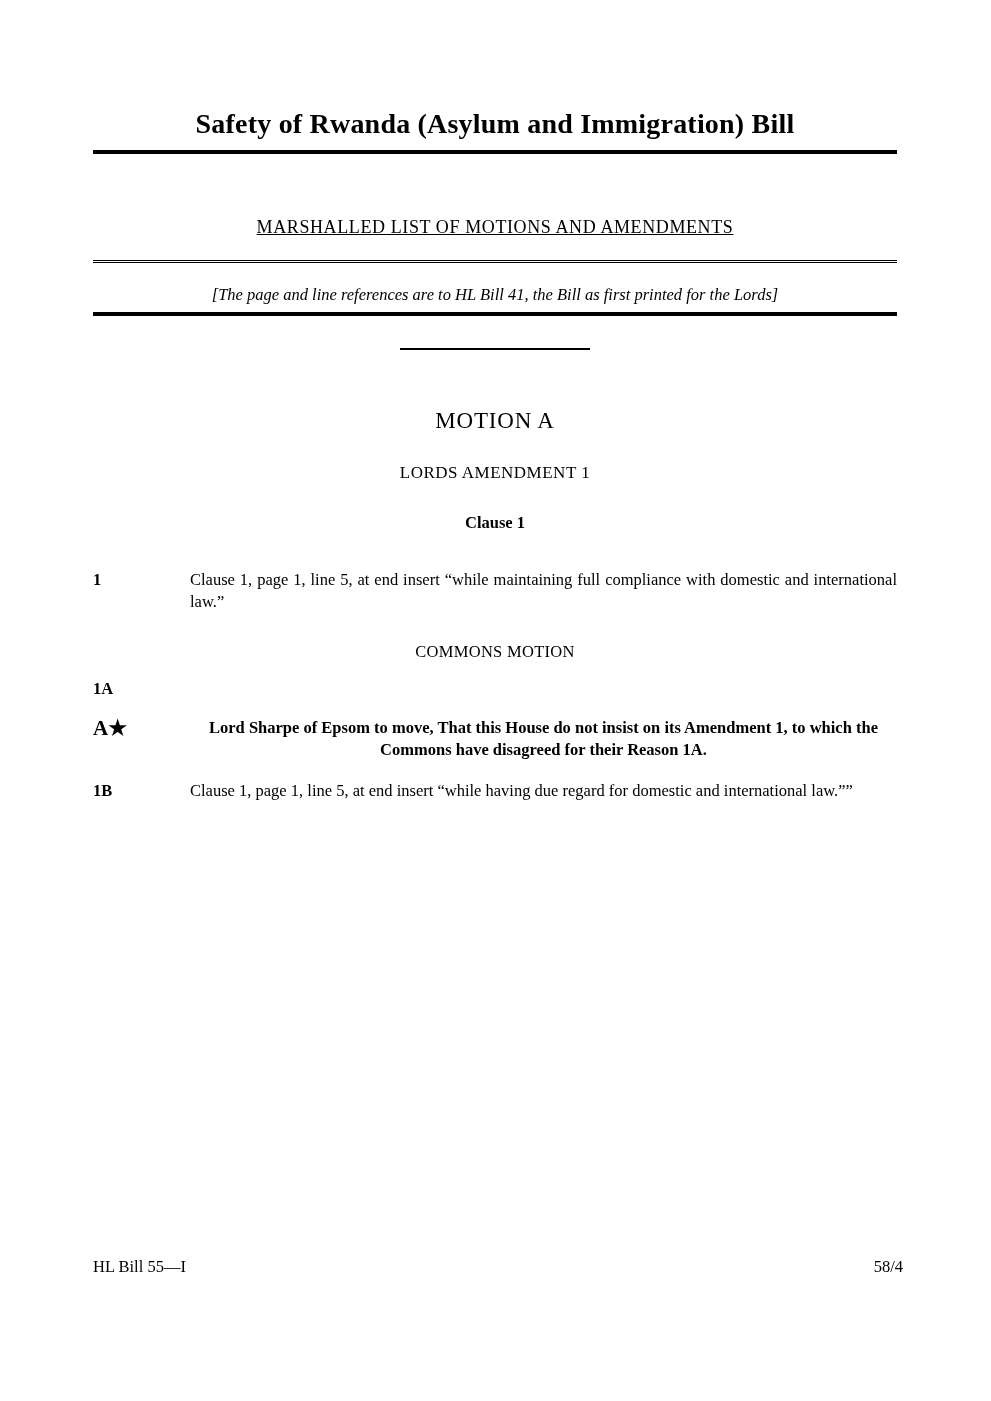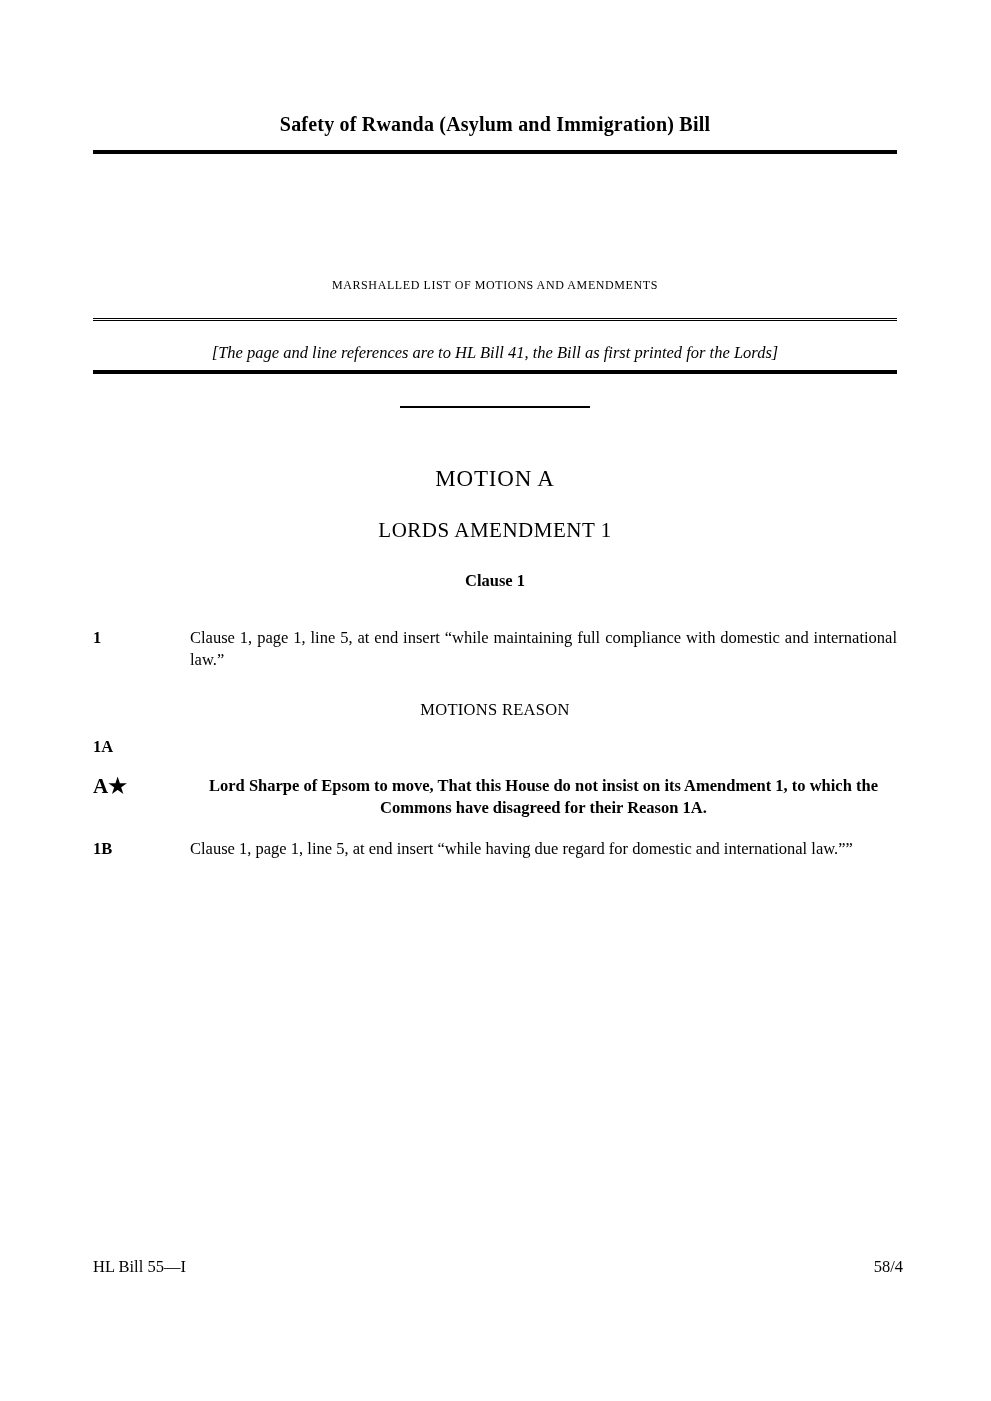--- a/index.html
+++ b/index.html
@@ -11,37 +11,38 @@
     background:#ffffff;
     color:#000000;
     font-family:"Liberation Serif","DejaVu Serif",serif;
     overflow:hidden;
   }
   .content { margin:0 94px 0 93px; }
 
   .bill-title {
     padding-top:106px;
     text-align:center;
-    font-size:20px;
+    font-size:28px;
     font-weight:bold;
     line-height:36px;
     letter-spacing:0.2px;
   }
   .rule-thick-thin {
     margin-top:8px;
     height:3px;
     border-top:3px solid #000;
     border-bottom:1px solid #000;
   }
   .marshalled-1 {
-    margin-top:120px;
-    text-align:center;
-    font-size:12px;
+    margin-top:62px;
+    text-align:center;
+    font-size:18px;
     line-height:22px;
     letter-spacing:0.6px;
+    text-decoration:underline;
   }
   .marshalled-2 {
     margin-top:13px;
     text-align:center;
     font-size:18px;
     line-height:22px;
     letter-spacing:0.6px;
   }
   .rule-thin-thin {
     margin-top:22px;
@@ -70,21 +71,21 @@
   .motion-heading {
     margin-top:57px;
     text-align:center;
     font-size:23px;
     line-height:28px;
     letter-spacing:0.8px;
   }
   .lords-amendment-heading {
     margin-top:27px;
     text-align:center;
-    font-size:21px;
+    font-size:17px;
     line-height:21px;
     letter-spacing:0.5px;
   }
   .clause-heading {
     margin-top:30px;
     text-align:center;
     font-size:16.5px;
     font-weight:bold;
     line-height:20px;
   }
@@ -166,21 +167,21 @@
 
     <div class="motion-heading">MOTION A</div>
     <div class="lords-amendment-heading">LORDS AMENDMENT 1</div>
     <div class="clause-heading">Clause 1</div>
 
     <div class="entry entry--1">
       <div class="entry-marker">1</div>
       <div class="entry-text">Clause 1, page 1, line 5, at end insert “while maintaining full compliance with domestic and international law.”</div>
     </div>
 
-    <div class="commons-reason-heading">MOTIONS REASON</div>
+    <div class="commons-reason-heading">COMMONS MOTION</div>
 
     <div class="entry entry--1A">
       <div class="entry-marker">1A</div>
     </div>
 
     <div class="entry entry--A">
       <div class="entry-marker entry-marker--big">A★</div>
       <div class="entry-text">Lord Sharpe of Epsom to move, That this House do not insist on its Amendment 1, to which the Commons have disagreed for their Reason 1A.</div>
     </div>
 

